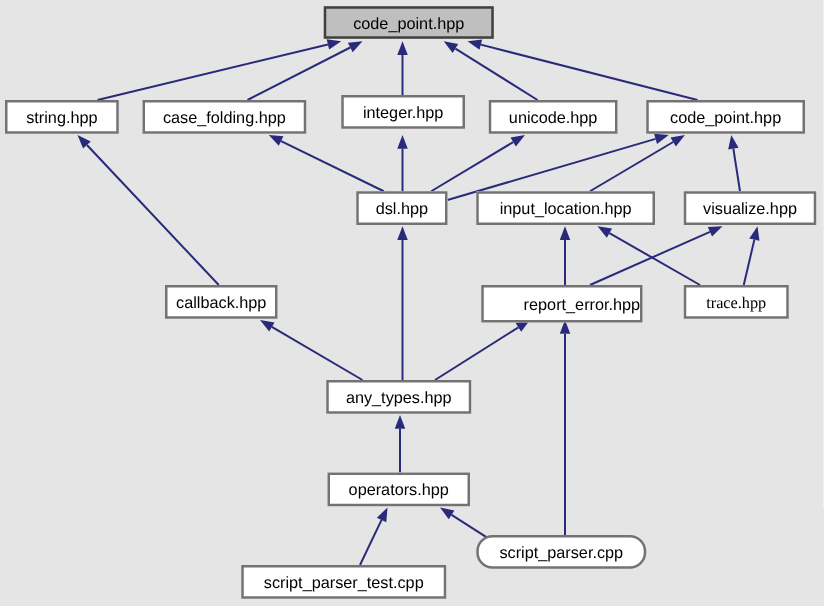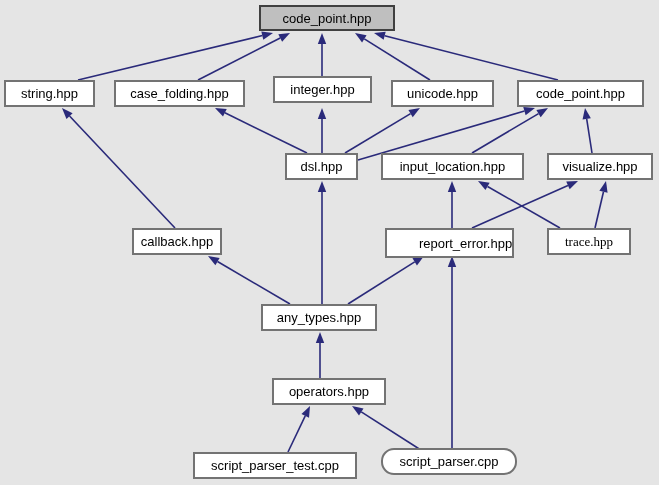--- a/index.html
+++ b/index.html
@@ -130,23 +130,23 @@
       </div>
       <div class="node thick" style="left: 385px; top: 228px; width: 129px; height: 30px; padding-left: 32px;">
         <span>report_error.hpp</span>
       </div>
       <div class="node thick" style="left: 547px; top: 228px; width: 84px; height: 27px; font-family: Liberation Serif, serif;">
         <span>trace.hpp</span>
       </div>
       <div class="node thick" style="left: 261px; top: 304px; width: 116px; height: 27px;">
         <span>any_types.hpp</span>
       </div>
-      <div class="node thick" style="left: 272px; top: 378px; width: 114px; height: 27px;">
+      <div class="node thick" style="left: 262px; top: 378px; width: 114px; height: 27px;">
         <span>operators.hpp</span>
       </div>
       <div class="node thick" style="left: 193px; top: 452px; width: 164px; height: 27px;">
         <span>script_parser_test.cpp</span>
       </div>
-      <div class="node thick" style="left: 381px; top: 448px; width: 136px; height: 27px; border-radius: 13px;">
+      <div class="node thick" style="left: 381px; top: 428px; width: 136px; height: 27px; border-radius: 13px;">
         <span>script_parser.cpp</span>
       </div>
     </div>
 </div>
 
 </body></html>

